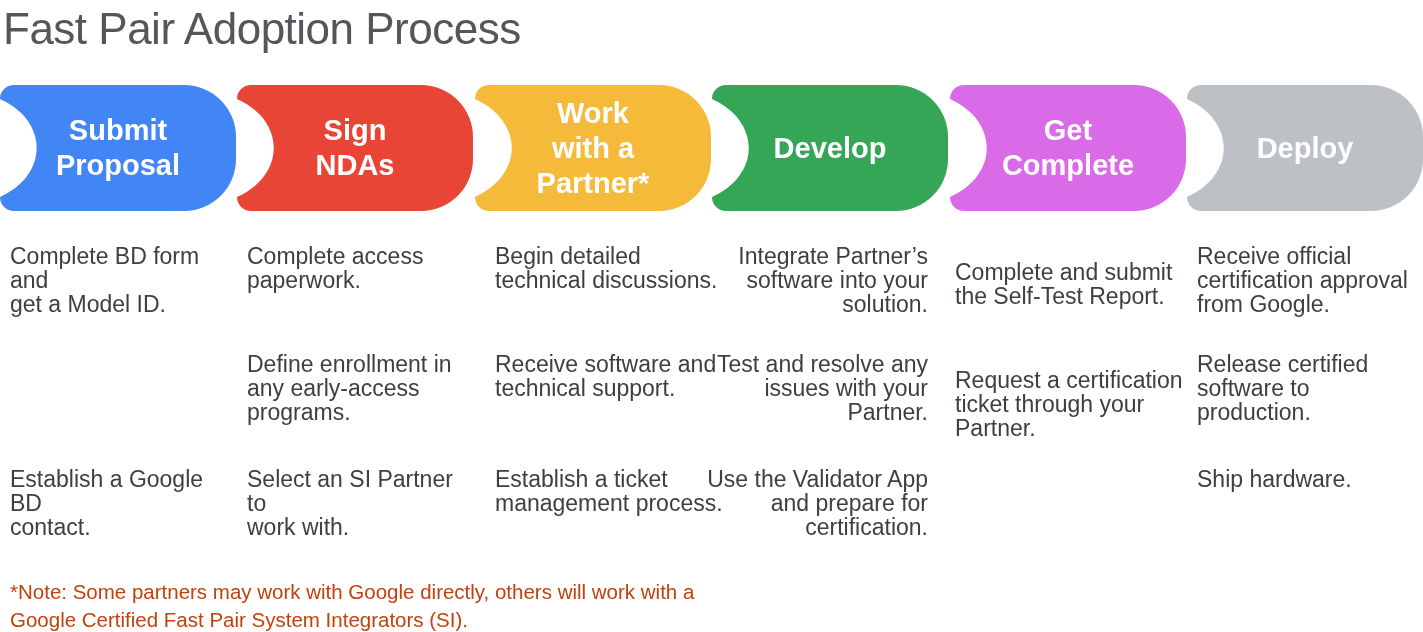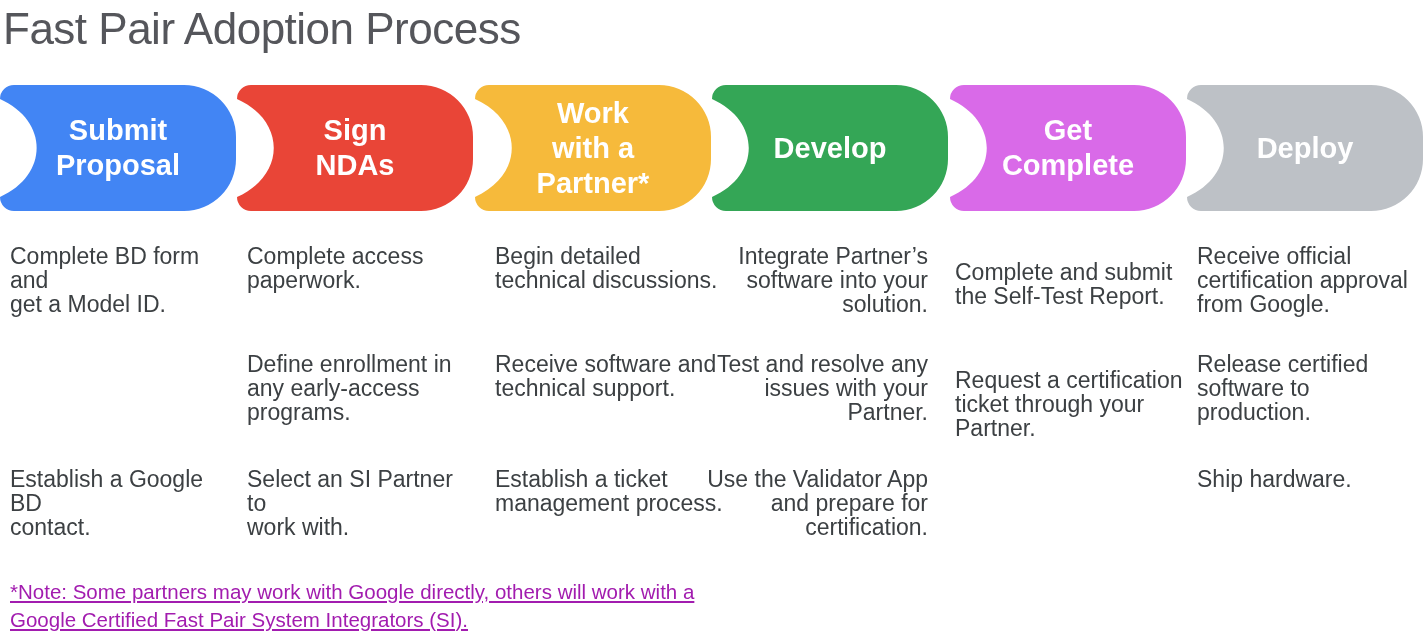--- a/index.html
+++ b/index.html
@@ -79,23 +79,22 @@
   .task.t1 { top: 0; }
   .task.t2 { top: 108px; }
   .task.t3 { top: 223px; }
 
   .note {
     position: absolute;
     left: 10px;
     top: 578px;
     font-size: 20.5px;
     line-height: 27.5px;
-    color: #a21caf;
+    color: #c2410c;
     white-space: pre-line;
-    text-decoration: underline;
   }
 </style>
 </head>
 <body>
 
 <div class="page">
 
   <div class="title">Fast Pair Adoption Process</div>
 
   <div>

